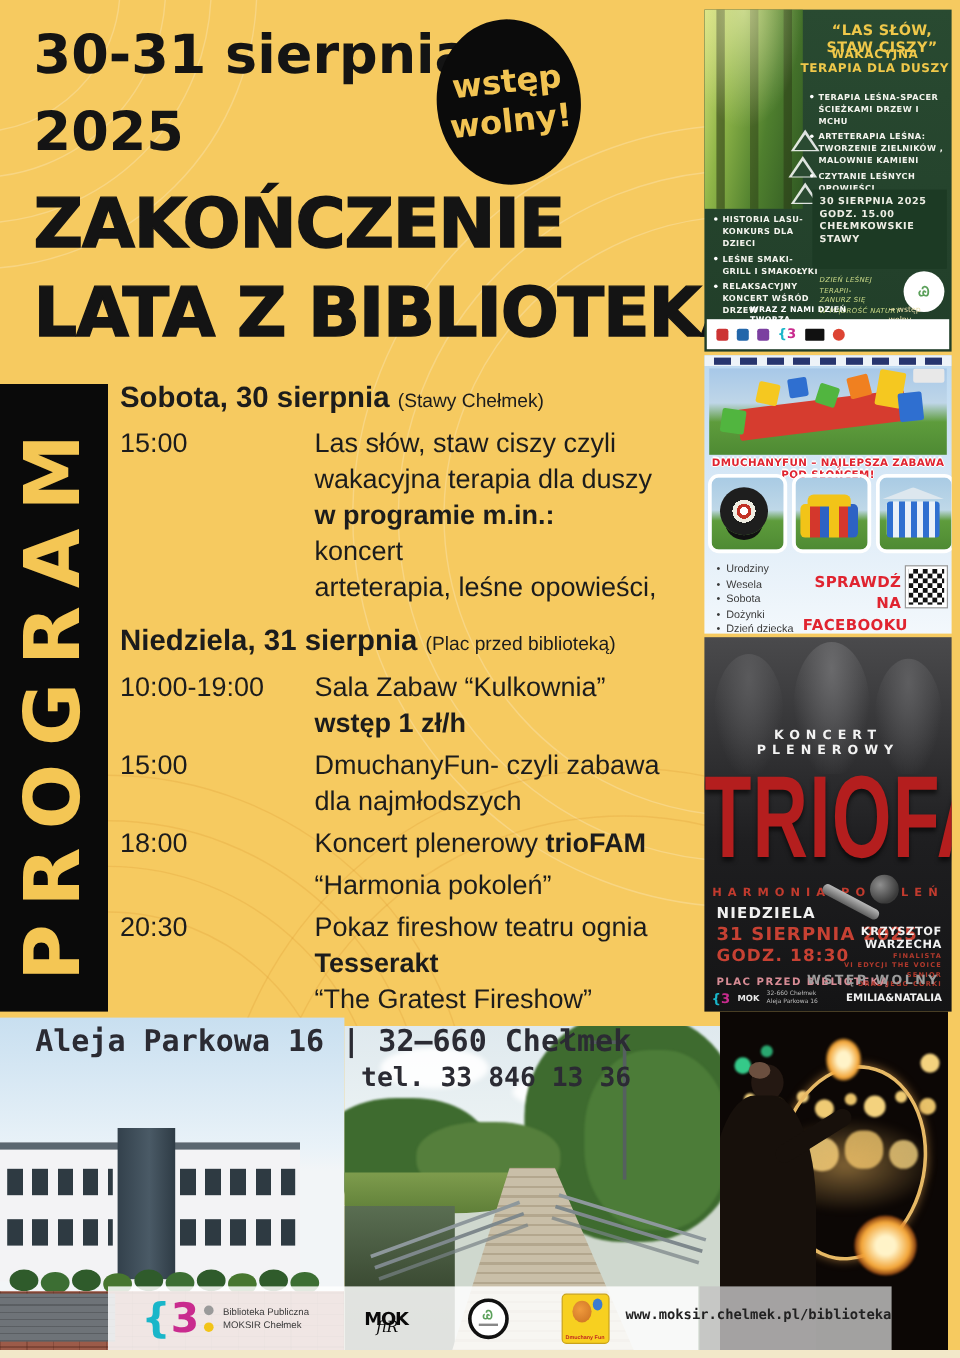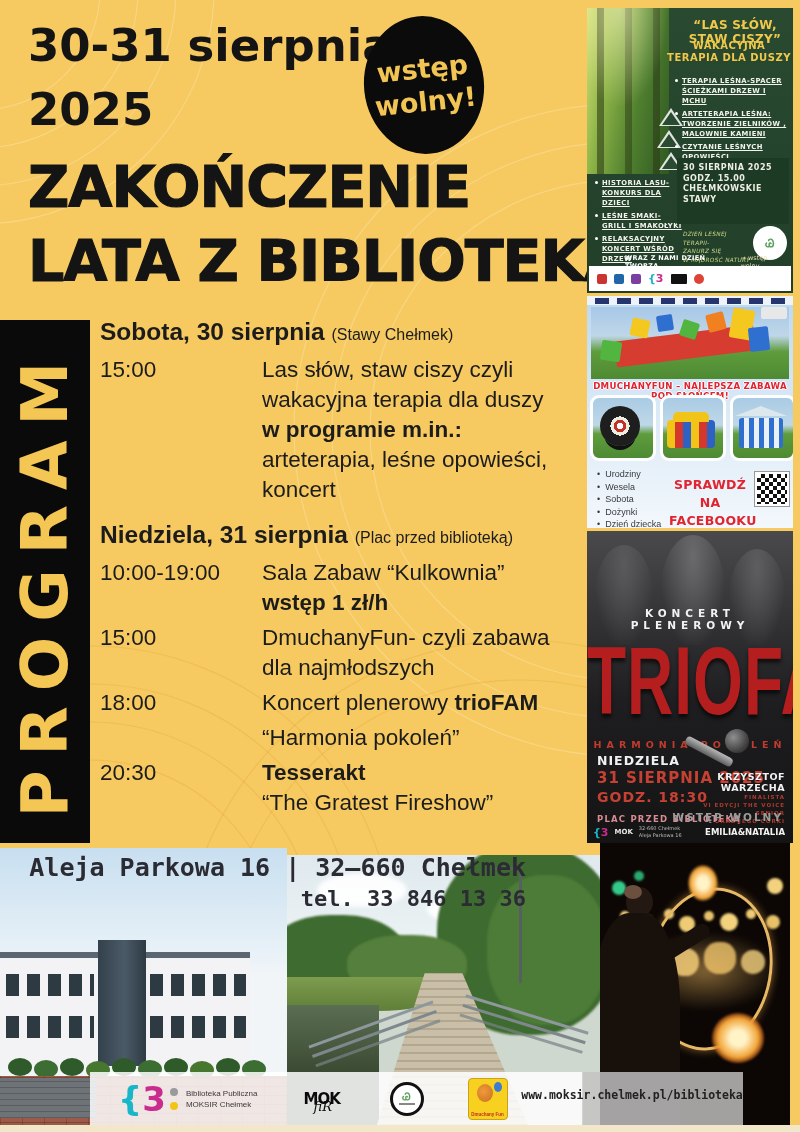--- a/index.html
+++ b/index.html
@@ -57,21 +57,21 @@
   .tri i{position:absolute;left:-12px;top:0;width:0;height:0;border-left:12px solid transparent;
        border-right:12px solid transparent;border-bottom:18px solid rgba(255,255,255,.85);}
   .tri i:after{content:"";position:absolute;left:-9px;top:3.5px;width:0;height:0;
        border-left:9px solid transparent;border-right:9px solid transparent;
        border-bottom:13.5px solid #2A4A31;}
   .pf-title{position:absolute;left:92px;right:2px;top:10px;text-align:center;
       color:#F0C84A;font-size:12px;font-weight:bold;letter-spacing:.3px;}
   .pf-sub{position:absolute;left:80px;right:2px;top:32px;text-align:center;
       color:#F0C84A;font-size:10px;font-weight:bold;line-height:12px;letter-spacing:.5px;}
   .pf-bullets{position:absolute;width:116px;color:#F4F4EE;font-size:6.8px;font-weight:bold;
-      letter-spacing:.4px;line-height:10px;text-decoration:underline;}
+      letter-spacing:.4px;line-height:10px;}
   .pf-bullets.right{left:88px;top:68px;}
   .pf-bullets.left{left:8px;top:170px;width:92px;}
   .pf-bullets .bi{display:flex;margin-bottom:3px;}
   .pf-bullets .dot{width:3px;height:3px;border-radius:50%;background:#fff;margin:3px 4px 0 0;flex-shrink:0;}
   .pf-datebox{position:absolute;left:90px;top:150px;width:112px;height:66px;background:#1C3A24;
       padding:5px 6px;box-sizing:border-box;}
   .pf-datebox .dl{color:#EDEDE4;font-size:8px;font-weight:bold;line-height:10.5px;letter-spacing:.5px;}
   .pf-tagline{position:absolute;left:96px;top:222px;width:72px;color:#C9D887;font-size:5.8px;
       font-style:italic;line-height:8.5px;letter-spacing:.3px;}
   .pf-circle{position:absolute;left:166px;top:218px;width:34px;height:34px;border-radius:50%;
@@ -106,21 +106,21 @@
       background:repeating-linear-gradient(90deg,#F2C418 0 8px,#D4372C 8px 16px,#2D62C4 16px 24px);}
   .course:before{content:"";position:absolute;left:6px;top:-8px;width:36px;height:10px;border-radius:5px 5px 0 0;
       background:#F2C418;}
   .castle{position:absolute;left:6px;top:20px;width:44px;height:30px;border-radius:3px;
       background:repeating-linear-gradient(90deg,#2F6FD0 0 5px,#E9F0F8 5px 10px);}
   .castle:before{content:"";position:absolute;left:-4px;top:-12px;width:52px;height:10px;
       background:#DDE7EE;clip-path:polygon(0 100%,50% 0,100% 100%);}
   .fun-list{position:absolute;left:10px;top:172px;color:#3A3A3A;font-size:9px;line-height:12.5px;
       font-family:"Liberation Sans",sans-serif;}
   .fun-list .li:before{content:"•";margin-right:5px;}
-  .fun-cta{position:absolute;left:82px;top:180px;width:82px;text-align:center;color:#E02430;
+  .fun-cta{position:absolute;left:82px;top:180px;width:82px;text-align:right;color:#E02430;
       font-size:12.5px;font-weight:bold;line-height:18px;letter-spacing:.3px;}
   .qr{position:absolute;left:168px;top:176px;width:34px;height:34px;background:#fff;border:2px solid #fff;
       outline:1px solid #999;box-sizing:border-box;
       background-image:conic-gradient(#111 25%,#fff 0 50%,#111 0 75%,#fff 0);background-size:8px 8px;}
 
   
   .p-concert{top:531px;height:312px;background:linear-gradient(180deg,#4A4A4C 0%,#333335 28%,#1E1E20 55%,#141415 100%);}
   .sil{position:absolute;border-radius:50% 50% 40% 40%;}
   .pc-label{position:absolute;left:0;right:0;top:76px;text-align:center;color:#F2F2F2;
       font-size:10.5px;font-weight:bold;letter-spacing:5px;}
@@ -294,22 +294,22 @@
     <div class="day-header">
       <span class="day-title">Sobota, 30 sierpnia</span>
       <span class="day-loc">(Stawy Chełmek)</span>
     </div>
     <div class="row">
       <div class="time">15:00</div>
       <div class="desc">
         <div>Las słów, staw ciszy czyli</div>
         <div>wakacyjna terapia dla duszy</div>
         <div class="b">w programie m.in.:</div>
+        <div>koncert</div>
         <div>arteterapia, leśne opowieści,</div>
-        <div>koncert</div>
       </div>
     </div>
     <div class="day-header gap-top">
       <span class="day-title">Niedziela, 31 sierpnia</span>
       <span class="day-loc">(Plac przed biblioteką)</span>
     </div>
     <div class="row">
       <div class="time">10:00-19:00</div>
       <div class="desc">
         <div>Sala Zabaw “Kulkownia”</div>
@@ -326,20 +326,21 @@
     <div class="row">
       <div class="time">18:00</div>
       <div class="desc">
         <div><span>Koncert plenerowy </span><span class="b">trioFAM</span></div>
         <div class="quote-line">“Harmonia pokoleń”</div>
       </div>
     </div>
     <div class="row">
       <div class="time">20:30</div>
       <div class="desc">
+        <div>Pokaz fireshow teatru ognia</div>
         <div class="b">Tesserakt</div>
         <div>“The Gratest Fireshow”</div>
       </div>
     </div>
   </div>
 
   <div class="poster p-forest">
     <div class="forest-photo"></div>
     <div class="tri" style="left:72px;top:100px;">
         <i></i>

